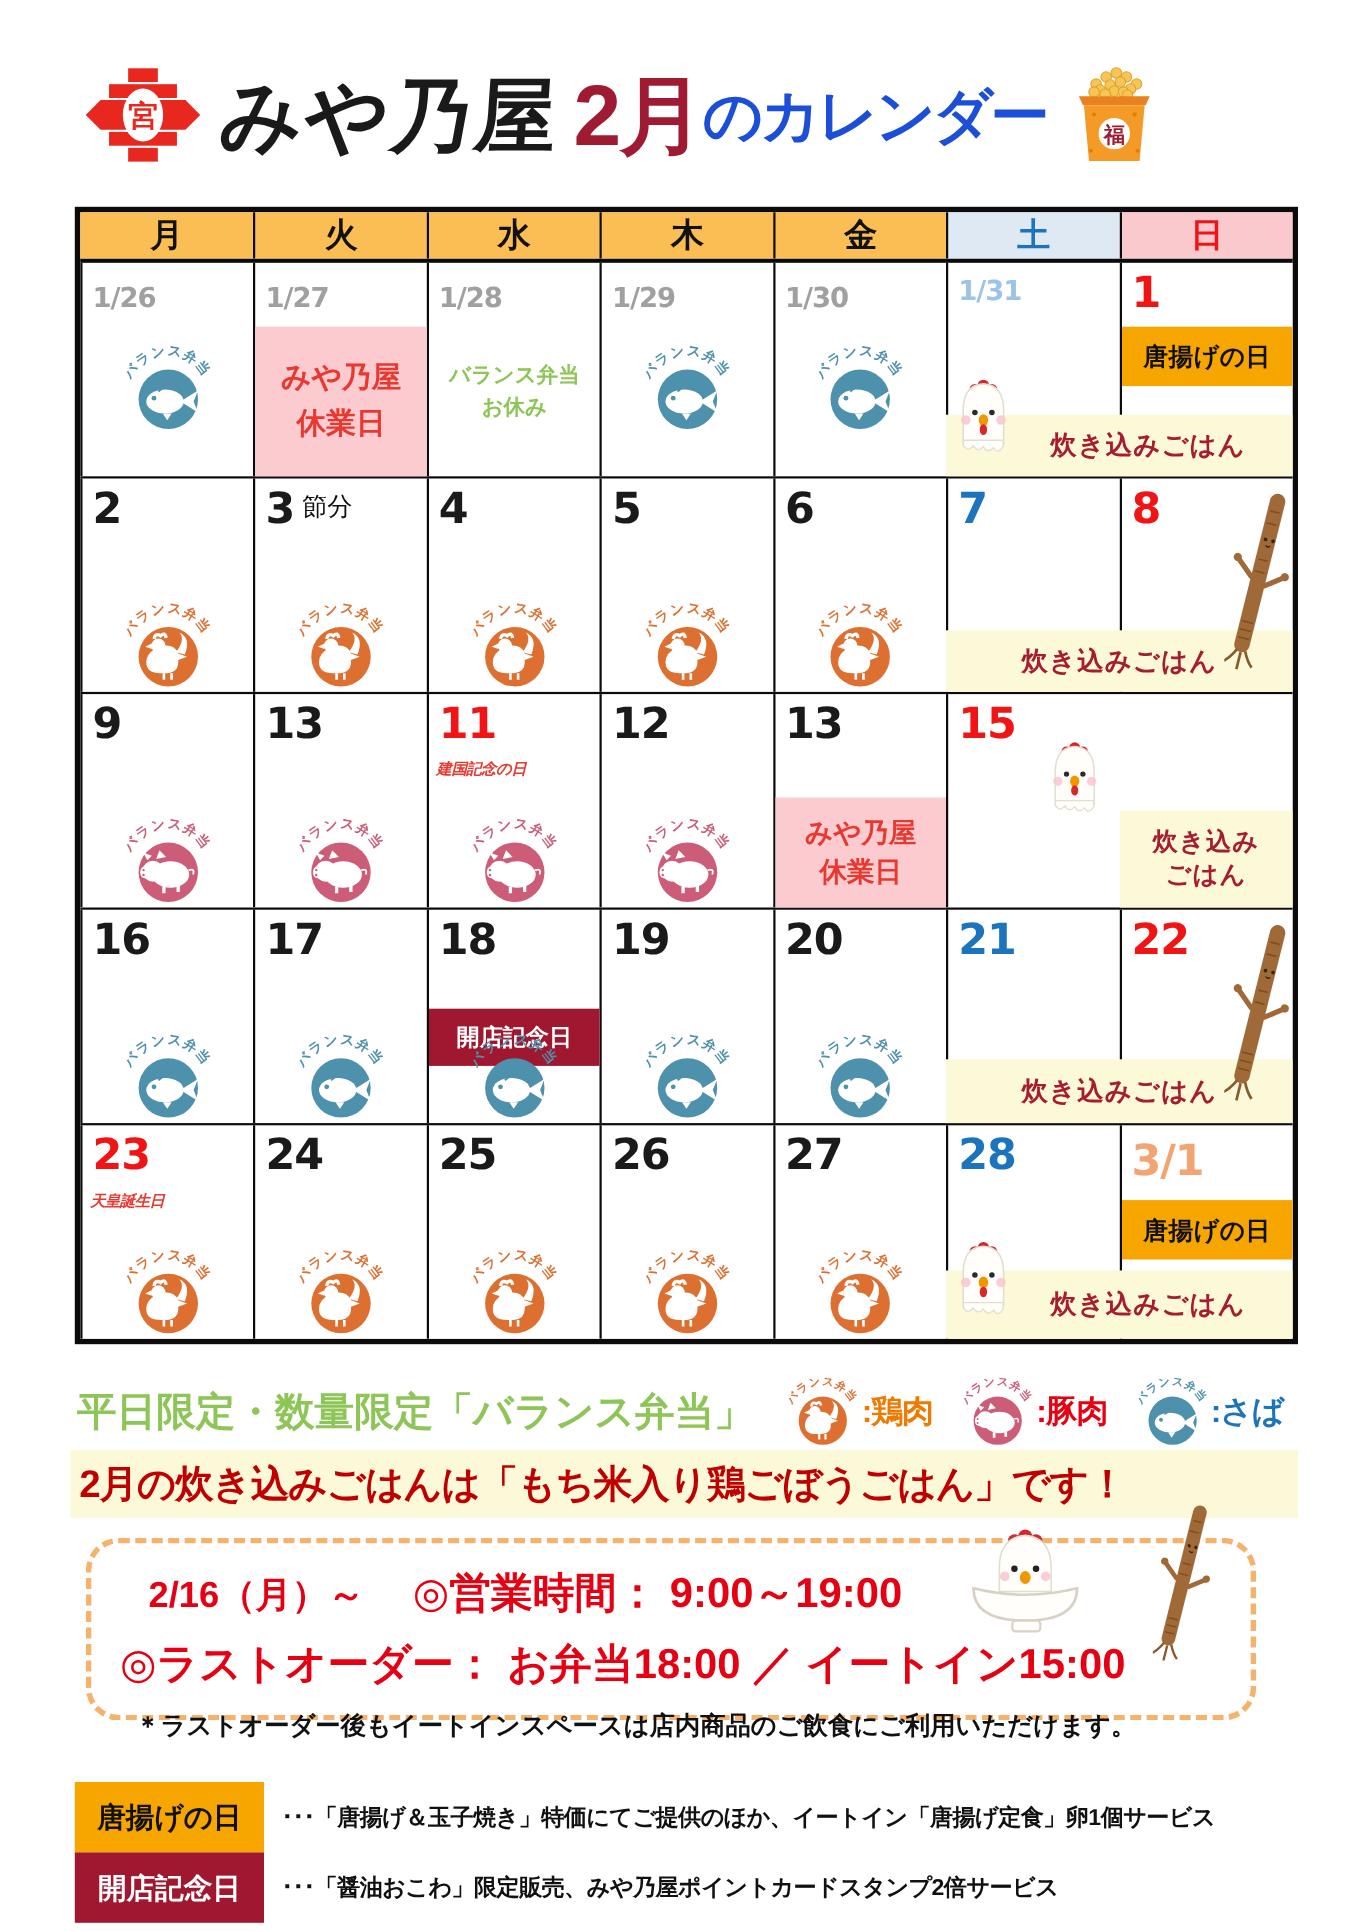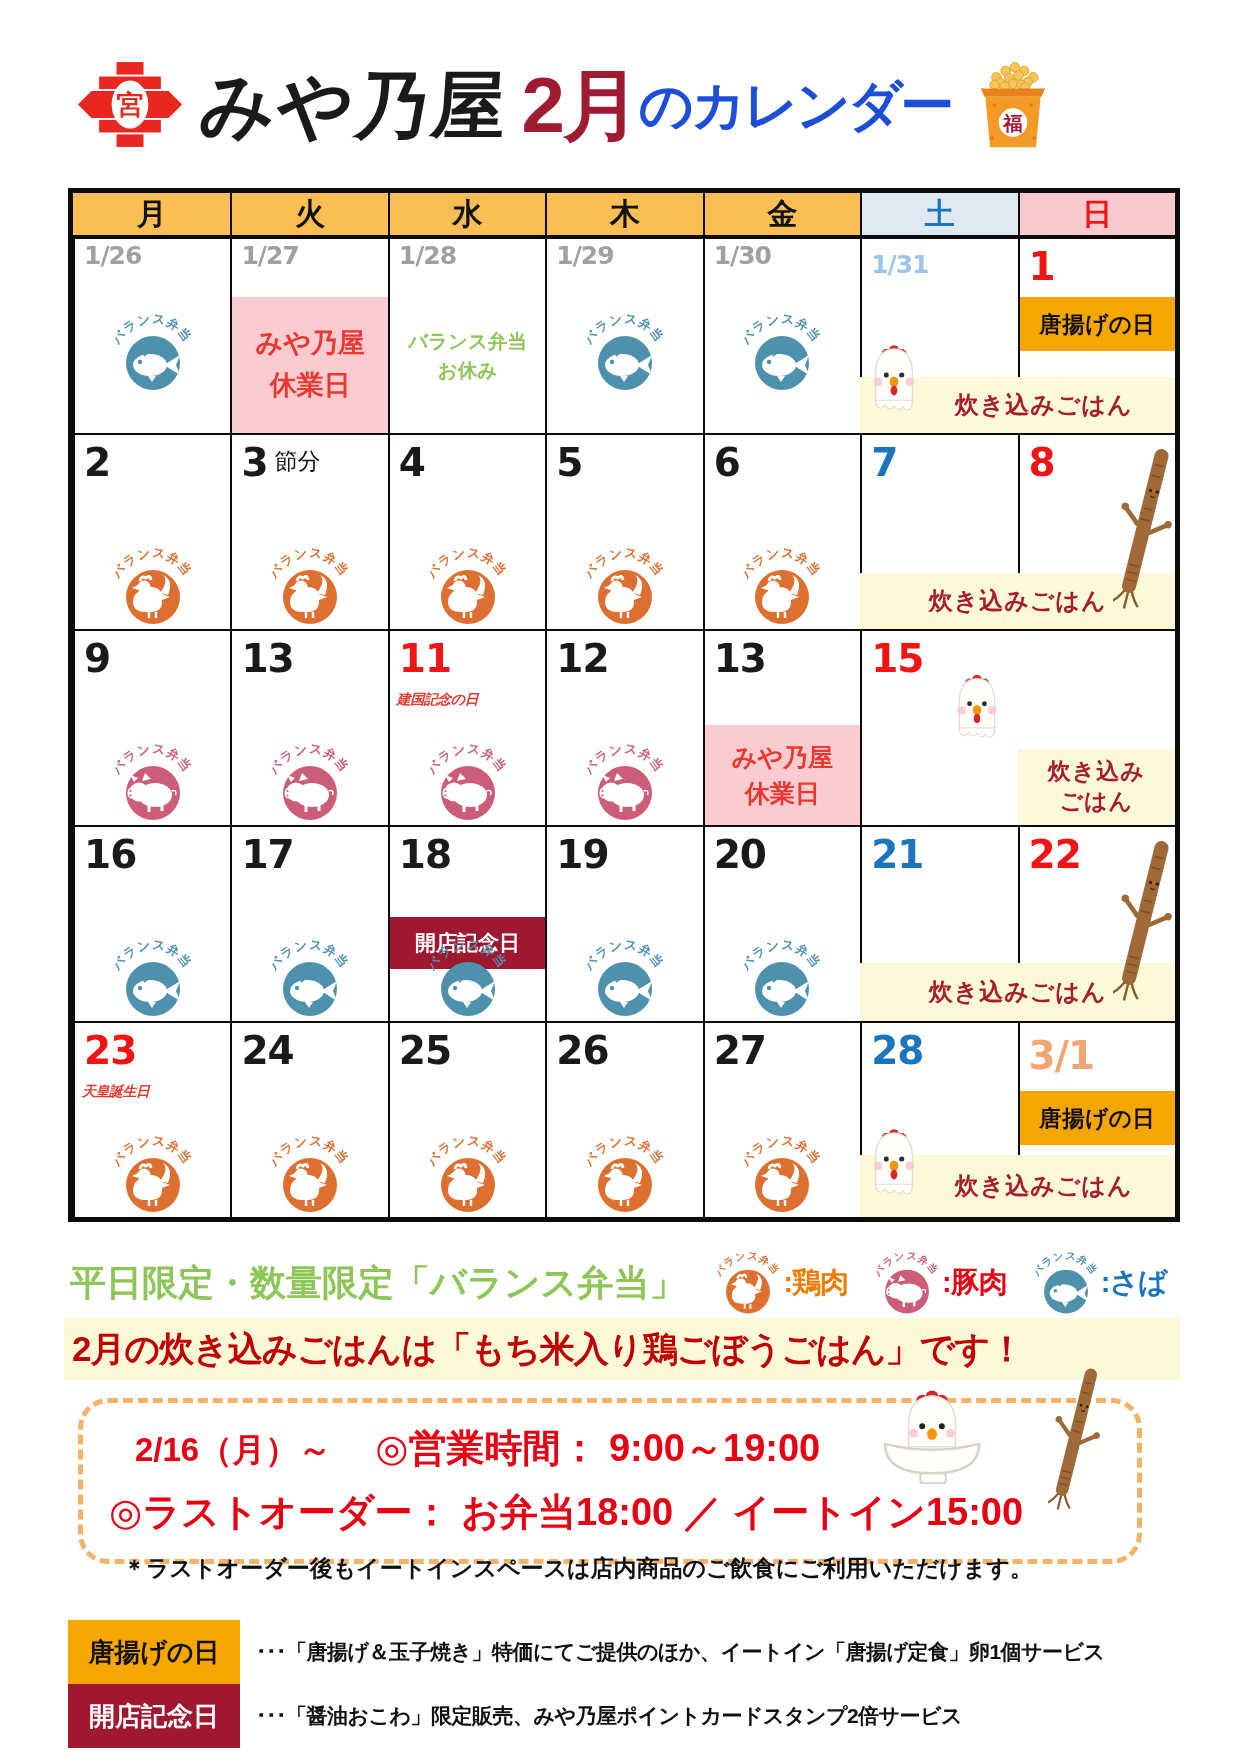--- a/index.html
+++ b/index.html
@@ -23,21 +23,21 @@
   .cal-body { flex:1; display:flex; flex-direction:column; }
   .week-row { flex:1; position:relative; display:grid; grid-template-columns:repeat(7,1fr); background:#fff; }
   .week-row + .week-row { border-top:2.5px solid #0b0b0b; }
   .cell { position:relative; }
   .cell:not(:first-child){ border-left:2px solid #0b0b0b; }
 
   .date { position:absolute; top:5px; left:9px; font-size:39px; font-weight:800; letter-spacing:-1px; z-index:3; font-family:"DejaVu Sans","Liberation Sans",sans-serif; }
   .date.wd   { color:#1a1a1a; }
   .date.sat  { color:var(--saturday_text); }
   .date.sun, .date.hol { color:var(--sunday_text); }
-  .date.prev { color:var(--prev_month_text); font-size:25px; font-weight:700; top:2px; }
+  .date.prev { color:var(--prev_month_text); font-size:25px; font-weight:700; top:17px; }
   .date.prevsat { color:var(--prev_saturday_text); font-size:25px; font-weight:700; top:11px; }
   .date.next { color:var(--next_month_text); font-size:39px; top:10px;text-align:right; }
   .inline-note { font-size:23px; color:#111; margin-left:7px; font-weight:400; vertical-align:7px; letter-spacing:0; }
 
   .note { position:absolute; font-weight:800; z-index:3; }
   .note.red   { top:60px; left:7px; color:#E8382F; font-size:14px; letter-spacing:-0.5px;font-style:italic; }
   .note.black { top:62px; left:2px; right:2px; text-align:center; color:#111; font-size:15.5px; letter-spacing:-1px; }
 
   .closed-box { position:absolute; left:0; right:0; bottom:0; background:var(--closed_bg); z-index:2; display:flex; flex-direction:column; align-items:center; justify-content:center; color:var(--closed_text); font-weight:800; font-size:27px; line-height:1.55; text-align:center; }
   .closed-box.full { top:58px; }
@@ -52,21 +52,21 @@
   .kaiten-box { position:absolute; left:0; right:0; top:90px; height:52px; background:var(--kaiten_bg); color:#fff; display:flex; align-items:center; justify-content:center; font-weight:800; font-size:21px; z-index:3; }
 
   .bento { position:absolute; left:50%; transform:translateX(-50%); bottom:2px; z-index:3; line-height:0; }
   .week-0 .bento { bottom:40px; }
 
   .band { position:absolute; right:0; bottom:0; background:var(--band_bg); z-index:2; display:flex; align-items:center; justify-content:center; color:var(--band_text); font-weight:800; font-size:24px; letter-spacing:1px; }
   .band.span2 { width:calc(100% * 2 / 7);margin-left:20px; }
   .band.span1 { width:calc(100% / 7); flex-direction:column; line-height:1.3; font-size:23px; }
   .band.w0 { height:56px; padding-left:52px; }
   .band.w1 { height:56px; }
-  .band.w2 { height:76px; }
+  .band.w2 { height:88px; }
   .band.w3 { height:58px; }
   .band.w4 { height:62px; padding-left:52px; }
 
   .wchick { position:absolute; z-index:4; line-height:0; }
   .wchick.b { left:3px; bottom:20px; }
   .wchick.t { right:13px; top:42px; }
   .gobou-cell { position:absolute; right:2px; top:8px; z-index:3; line-height:0; }
   .heart { position:absolute; right:3px; top:3px; z-index:3; line-height:0; }
 
   

